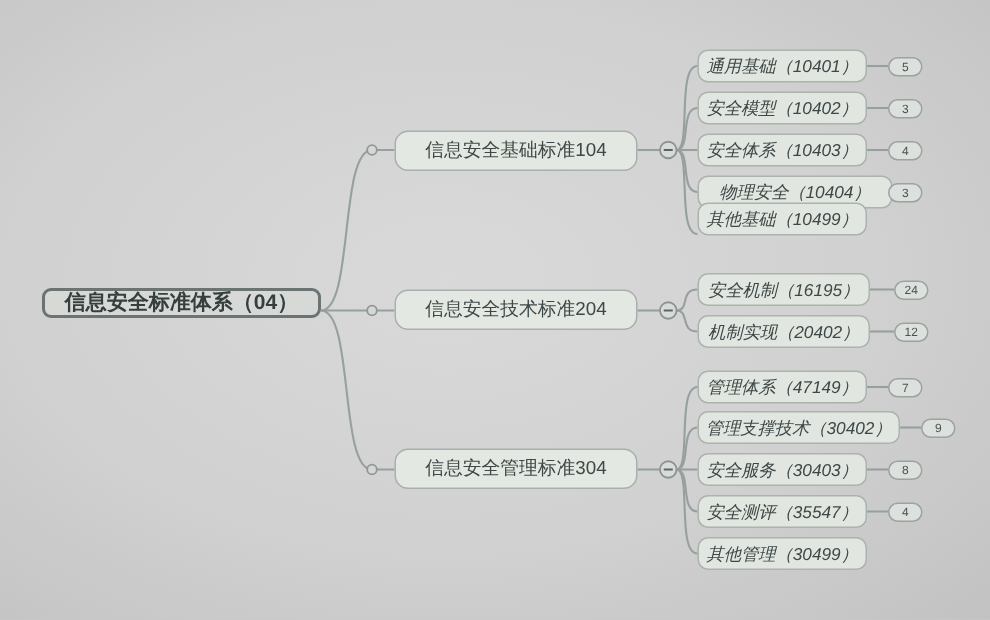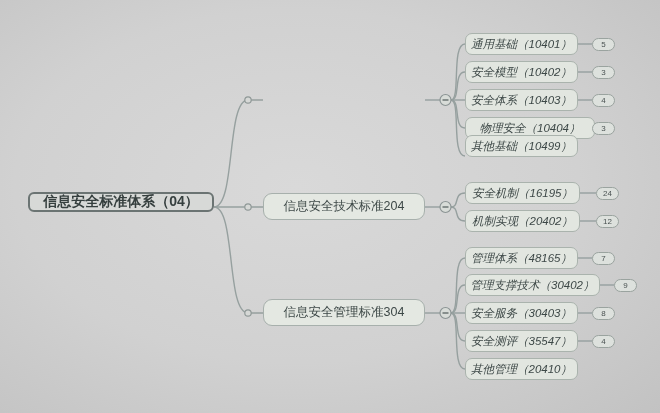--- a/index.html
+++ b/index.html
@@ -112,37 +112,38 @@
       <path d="M 442.5 207 L 448.5 207" stroke="#5a6464" stroke-width="1.3"></path>
     </g>
     <g>
       <circle cx="445.5" cy="313" r="5.5" fill="#d8dcd8" stroke="#8b9494" stroke-width="1.2"></circle>
       <path d="M 442.5 313 L 448.5 313" stroke="#5a6464" stroke-width="1.3"></path>
     </g>
   </svg>
 
   <div class="node root-node">信息安全标准体系（04）</div>
 
+  <div class="node branch-node" style="top:87px">信息安全基础标准104</div>
   <div class="node branch-node" style="top:193px">信息安全技术标准204</div>
   <div class="node branch-node" style="top:299px">信息安全管理标准304</div>
 
   <div class="node leaf-node" style="left:465px;top:33px;width:113px">通用基础（10401）</div>
   <div class="node leaf-node" style="left:465px;top:61px;width:113px">安全模型（10402）</div>
   <div class="node leaf-node" style="left:465px;top:89px;width:113px">安全体系（10403）</div>
   <div class="node leaf-node" style="left:465px;top:117px;width:130px">物理安全（10404）</div>
   <div class="node leaf-node" style="left:465px;top:135px;width:113px">其他基础（10499）</div>
 
   <div class="node leaf-node" style="left:465px;top:182px;width:115px">安全机制（16195）</div>
   <div class="node leaf-node" style="left:465px;top:210px;width:115px">机制实现（20402）</div>
 
-  <div class="node leaf-node" style="left:465px;top:247px;width:113px">管理体系（48165）</div>
+  <div class="node leaf-node" style="left:465px;top:247px;width:113px">管理体系（47149）</div>
   <div class="node leaf-node" style="left:465px;top:274px;width:135px">管理支撑技术（30402）</div>
   <div class="node leaf-node" style="left:465px;top:302px;width:113px">安全服务（30403）</div>
   <div class="node leaf-node" style="left:465px;top:330px;width:113px">安全测评（35547）</div>
-  <div class="node leaf-node" style="left:465px;top:358px;width:113px">其他管理（20410）</div>
+  <div class="node leaf-node" style="left:465px;top:358px;width:113px">其他管理（30499）</div>
 
   <div class="badge" style="left:592px;top:37.5px">5</div>
   <div class="badge" style="left:592px;top:65.5px">3</div>
   <div class="badge" style="left:592px;top:93.5px">4</div>
   <div class="badge" style="left:592px;top:121.5px">3</div>
   <div class="badge" style="left:596px;top:186.5px">24</div>
   <div class="badge" style="left:596px;top:214.5px">12</div>
   <div class="badge" style="left:592px;top:251.5px">7</div>
   <div class="badge" style="left:614px;top:278.5px">9</div>
   <div class="badge" style="left:592px;top:306.5px">8</div>

